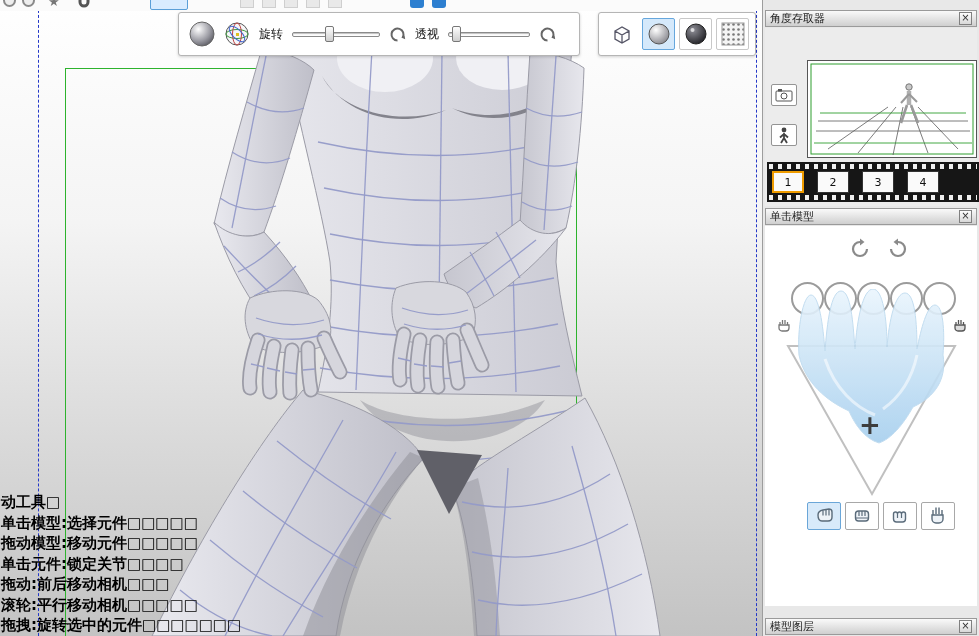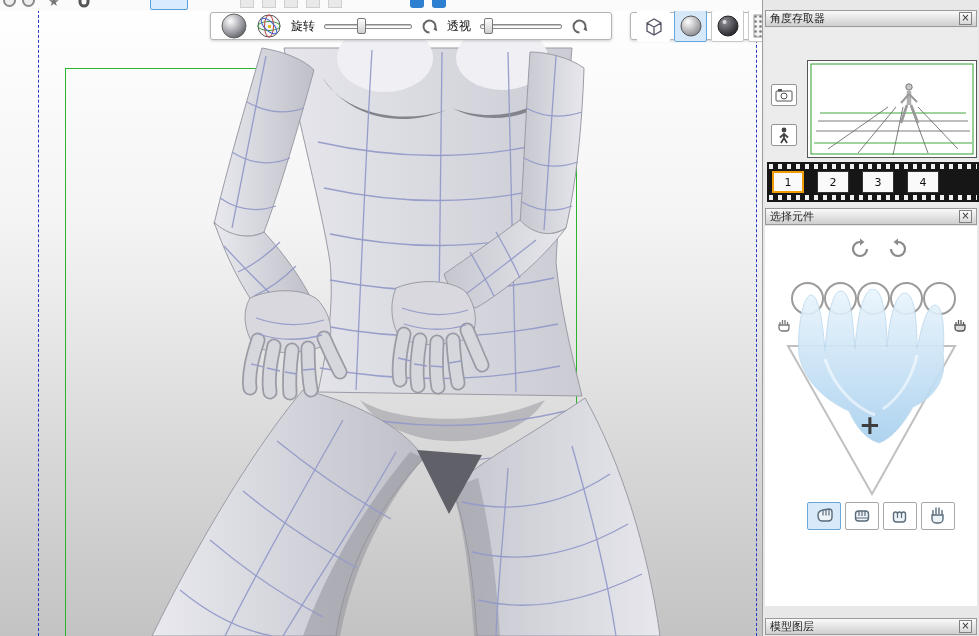--- a/index.html
+++ b/index.html
@@ -8,22 +8,22 @@
 
   
   .viewport{position:absolute;left:0;top:0;width:762px;height:636px;
     background:linear-gradient(#ffffff 0%,#f4f4f4 35%,#d9d9d9 70%,#c3c3c3 100%);overflow:hidden;}
   .sel-rect{position:absolute;left:65px;top:68px;width:510px;height:610px;border:1px solid #2db32d;}
   .guide{position:absolute;top:0;height:636px;width:0;border-left:1px dashed #2438c8;}
   .guide.l{left:38px;} .guide.r{left:756px;}
   .fig{position:absolute;left:0;top:0;}
 
   
-  .vtb{position:absolute;top:12px;height:28px;background:#fff;border:1px solid #b5b5b5;border-radius:3px;
-    box-shadow:0 1px 3px rgba(0,0,0,.18);display:flex;align-items:center;gap:9px;box-sizing:border-box;margin-left:32px;}
+  .vtb{position:absolute;top:12px;height:44px;background:#fff;border:1px solid #b5b5b5;border-radius:3px;
+    box-shadow:0 1px 3px rgba(0,0,0,.18);display:flex;align-items:center;gap:9px;box-sizing:border-box;}
   .vtb1{left:178px;width:402px;padding:0 10px;}
   .vtb2{left:598px;width:158px;padding:0 6px;gap:4px;}
   .vlbl{font-size:12px;color:#111;}
   .slider{position:relative;width:88px;height:16px;}
   .slider.s2{width:82px;}
   .track{position:absolute;left:0;right:0;top:6px;height:3px;background:#fdfdfd;border:1px solid #8a8a8a;border-radius:2px;box-shadow:inset 0 1px 1px rgba(0,0,0,.25);}
   .thumb{position:absolute;top:0;width:9px;height:16px;background:linear-gradient(#fefefe,#cfcfcf);border:1px solid #777;border-radius:2px;box-sizing:border-box;}
   .ic{display:inline-flex;align-items:center;justify-content:center;}
   .icon-btn{width:36px;height:32px;border:1px solid #c8c8c8;background:#fff;border-radius:2px;display:flex;align-items:center;justify-content:center;box-sizing:border-box;}
   .icon-btn.sel{background:#d5e9fb;border-color:#66a7dd;}
@@ -179,20 +179,29 @@
       <path class="fo" d="M404,334 C400,352 398,368 400,380"></path>
       <path class="fo" d="M420,340 C417,358 416,374 418,386"></path>
       <path class="fo" d="M437,342 C436,360 436,376 438,387"></path>
       <path class="fo" d="M453,340 C454,357 456,372 458,383"></path>
       <path class="fo" d="M467,330 C473,344 478,356 482,365"></path>
       <path class="w" d="M402,308 Q436,320 468,310"></path>
       <path class="w" d="M404,324 Q436,334 466,325"></path>
       <path class="w" d="M398,358 l13,3 M414,364 l13,2 M431,366 l13,1 M449,363 l12,-2"></path>
     </svg>
 
+    <div class="help">
+      <div>动工具□</div>
+      <div>单击模型:选择元件□□□□□</div>
+      <div>拖动模型:移动元件□□□□□</div>
+      <div>单击元件:锁定关节□□□□</div>
+      <div>拖动:前后移动相机□□□</div>
+      <div>滚轮:平行移动相机□□□□□</div>
+      <div>拖拽:旋转选中的元件□□□□□□□</div>
+    </div>
 
     <div class="vtb vtb1">
       <span class="ic">
         <svg width="26" height="26">
             <defs>
               <radialGradient id="rg1" cx=".35" cy=".3" r=".9">
           <stop offset="0" stop-color="#ffffff"></stop>
                 <stop offset=".55" stop-color="#9a9aa2"></stop>
                 <stop offset="1" stop-color="#3c3c44"></stop>
         </radialGradient>
@@ -345,21 +354,21 @@
         <div class="frames">
           <div class="frame sel">1</div>
           <div class="frame">2</div>
           <div class="frame">3</div>
           <div class="frame">4</div>
         </div>
       </div>
     </div>
 
     <div class="phdr" style="top:208px">
-      <span class="t">选择元件</span>
+      <span class="t">单击模型</span>
       <span class="xbtn">×</span>
     </div>
     <div class="gbody">
       <span class="swirl" style="left:84px">
         <svg width="22" height="22">
             <path d="M11,4 a7,7 0 1 0 7,7" fill="none" stroke="#8a8a8a" stroke-width="2.2"></path>
             <polygon points="11,0.5 15.5,4 11,7.5" fill="#8a8a8a"></polygon>
           </svg>
       </span>
       <span class="swirl" style="left:122px">

